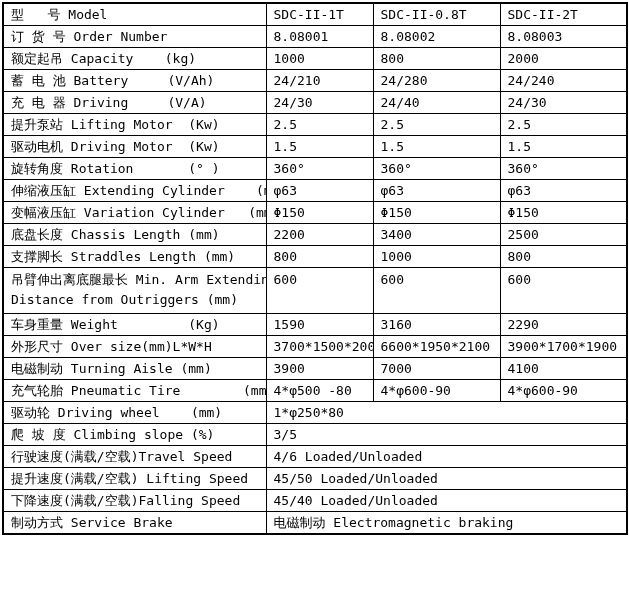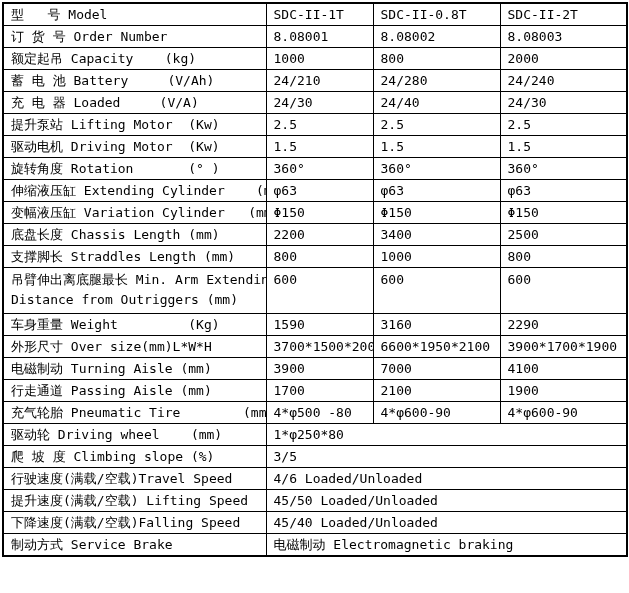--- a/index.html
+++ b/index.html
@@ -74,21 +74,21 @@
           <td>800</td>
           <td>2000</td>
         </tr>
         <tr>
           <td>蓄 电 池 Battery     (V/Ah)</td>
           <td>24/210</td>
           <td>24/280</td>
           <td>24/240</td>
         </tr>
         <tr>
-          <td>充 电 器 Loaded     (V/A)</td>
+          <td>充 电 器 Driving     (V/A)</td>
           <td>24/30</td>
           <td>24/40</td>
           <td>24/30</td>
         </tr>
         <tr>
           <td>提升泵站 Lifting Motor  (Kw)</td>
           <td>2.5</td>
           <td>2.5</td>
           <td>2.5</td>
         </tr>
@@ -147,26 +147,20 @@
           <td>6600*1950*2100</td>
           <td>3900*1700*1900</td>
         </tr>
         <tr>
           <td>电磁制动 Turning Aisle (mm)</td>
           <td>3900</td>
           <td>7000</td>
           <td>4100</td>
         </tr>
         <tr>
-          <td>行走通道 Passing Aisle (mm)</td>
-          <td>1700</td>
-          <td>2100</td>
-          <td>1900</td>
-        </tr>
-        <tr>
           <td>充气轮胎 Pneumatic Tire        (mm)</td>
           <td>4*φ500 -80</td>
           <td>4*φ600-90</td>
           <td>4*φ600-90</td>
         </tr>
         <tr>
           <td>驱动轮 Driving wheel    (mm)</td>
           <td colspan="3">1*φ250*80</td>
         </tr>
         <tr>

